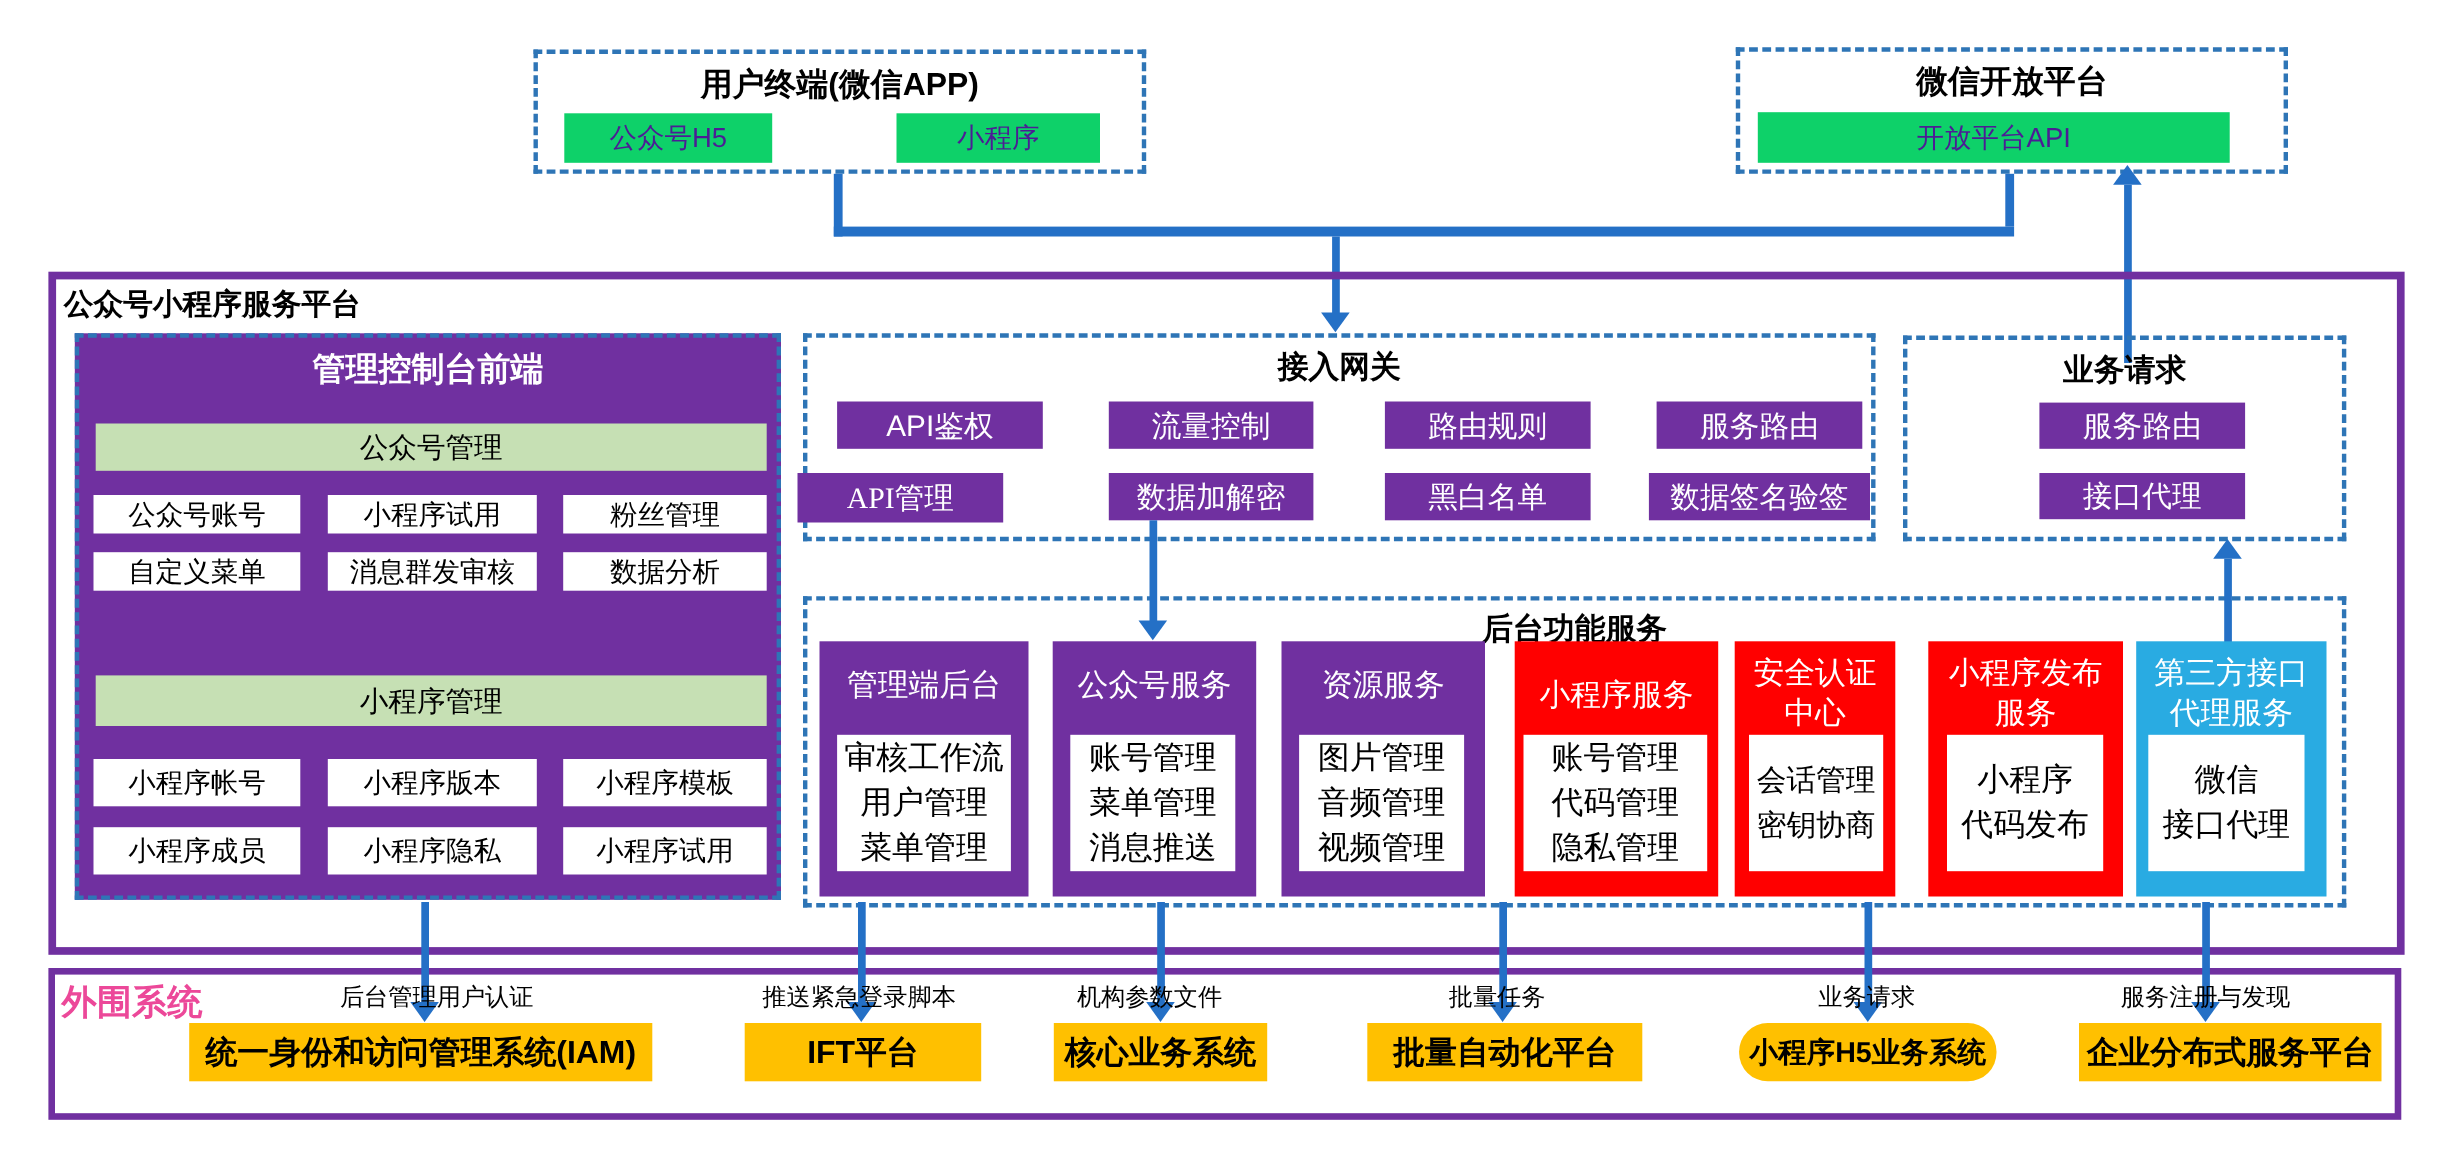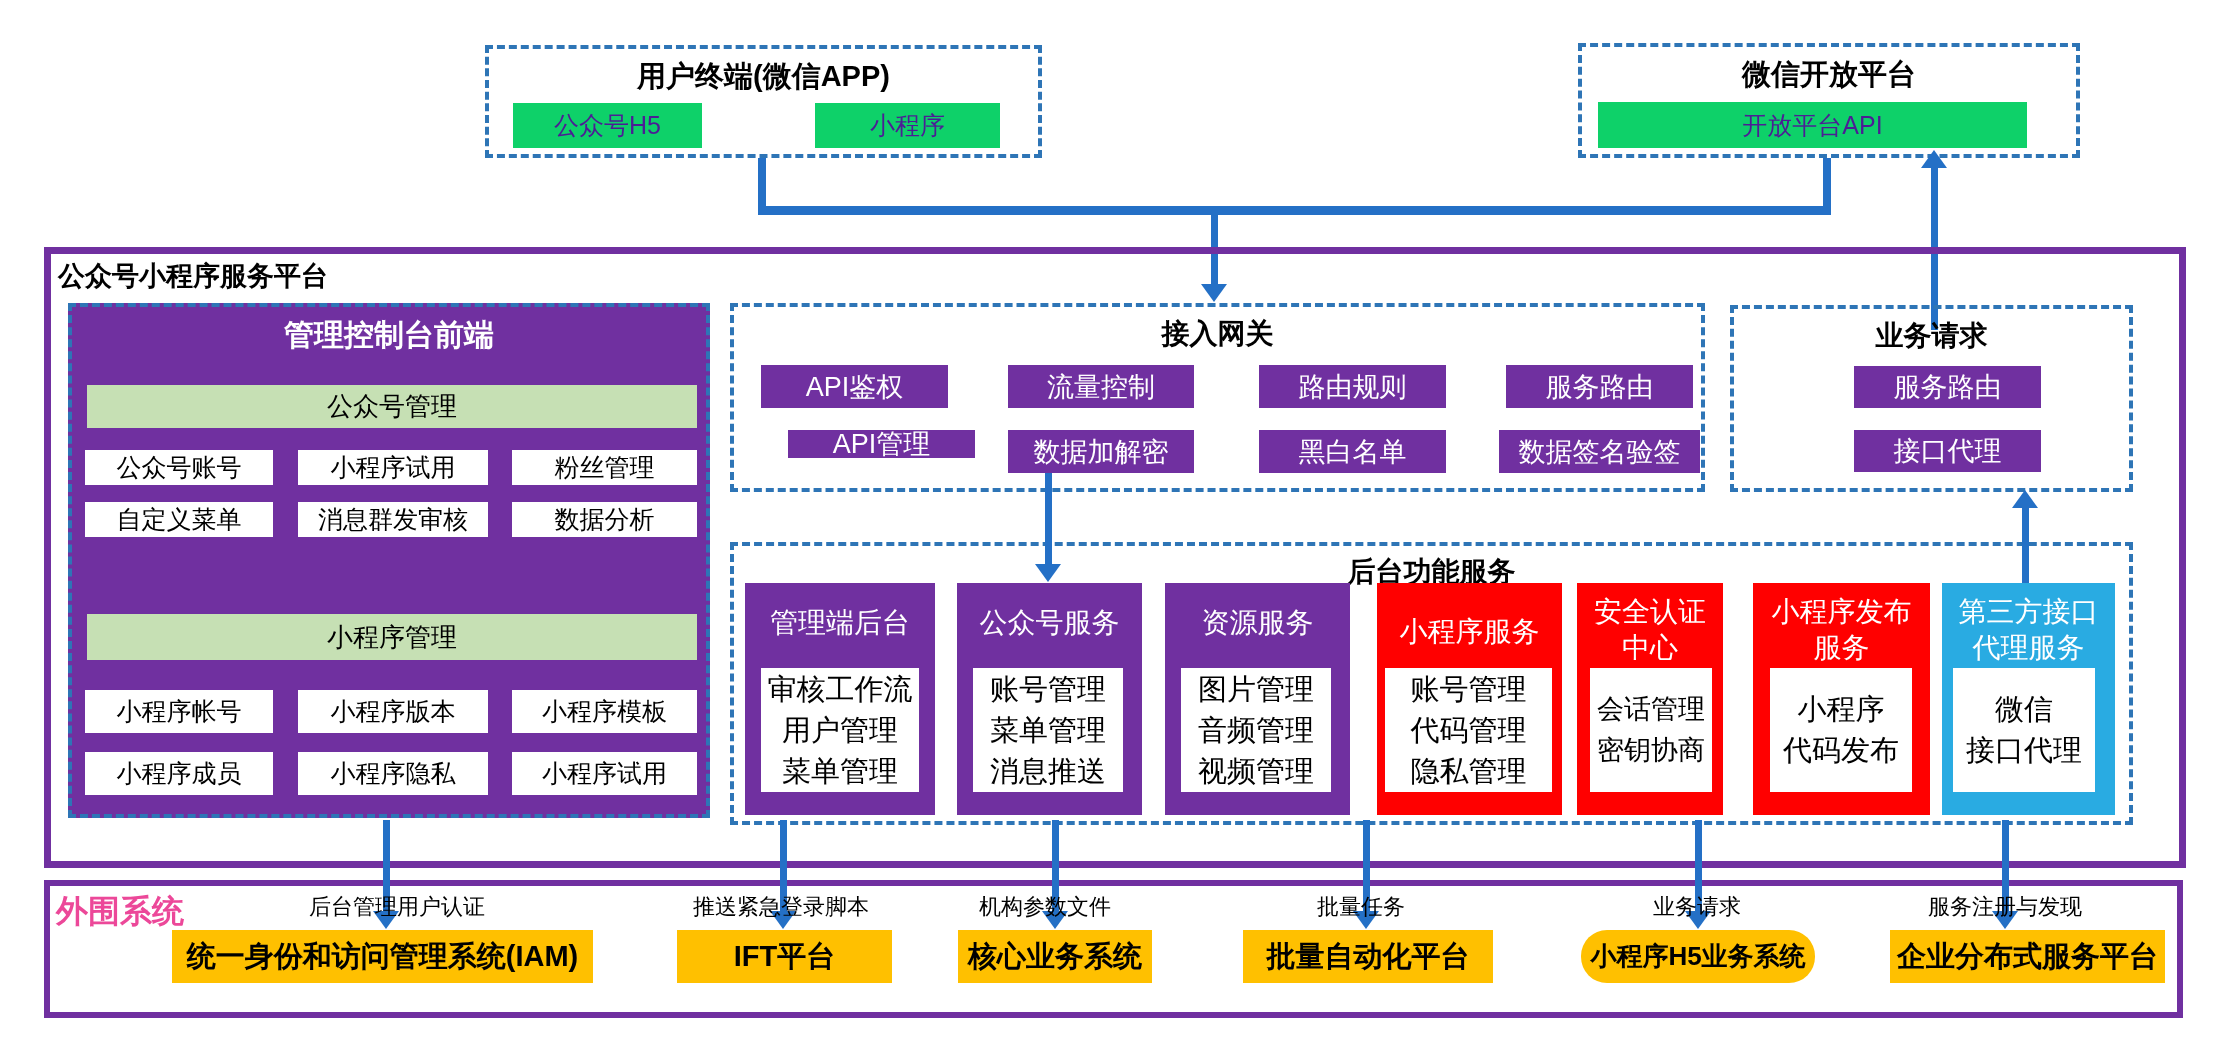--- a/index.html
+++ b/index.html
@@ -68,21 +68,21 @@
   <div class="abs whitebox ctr" style="left:85px;top:752px;width:188px;height:43px;">小程序成员</div>
   <div class="abs whitebox ctr" style="left:298px;top:752px;width:190px;height:43px;">小程序隐私</div>
   <div class="abs whitebox ctr" style="left:512px;top:752px;width:185px;height:43px;">小程序试用</div>
 
   <div class="abs dashed" style="left:730px;top:303px;width:975px;height:189px;background:transparent;"></div>
   <div class="abs boxtitle" style="left:730px;top:315px;width:975px;font-size:28px;">接入网关</div>
   <div class="abs chip ctr" style="left:745px;top:365px;width:187px;height:43px;">API鉴权</div>
   <div class="abs chip ctr" style="left:992px;top:365px;width:186px;height:43px;">流量控制</div>
   <div class="abs chip ctr" style="left:1243px;top:365px;width:187px;height:43px;">路由规则</div>
   <div class="abs chip ctr" style="left:1490px;top:365px;width:187px;height:43px;">服务路由</div>
-  <div class="abs chip ctr" style="left:772px;top:430px;width:187px;height:28px;">API管理</div>
+  <div class="abs chip ctr" style="left:709px;top:430px;width:187px;height:45px;font-family:Liberation Serif, serif;">API管理</div>
   <div class="abs chip ctr" style="left:992px;top:430px;width:186px;height:43px;">数据加解密</div>
   <div class="abs chip ctr" style="left:1243px;top:430px;width:187px;height:43px;">黑白名单</div>
   <div class="abs chip ctr" style="left:1483px;top:430px;width:201px;height:43px;">数据签名验签</div>
 
   <div class="abs dashed" style="left:1730px;top:305px;width:403px;height:187px;background:transparent;"></div>
   <div class="abs boxtitle" style="left:1730px;top:317px;width:403px;font-size:28px;">业务请求</div>
   <div class="abs chip ctr" style="left:1838px;top:366px;width:187px;height:42px;">服务路由</div>
   <div class="abs chip ctr" style="left:1838px;top:430px;width:187px;height:42px;">接口代理</div>
 
   <div class="abs dashed" style="left:730px;top:542px;width:1403px;height:283px;background:transparent;"></div>

